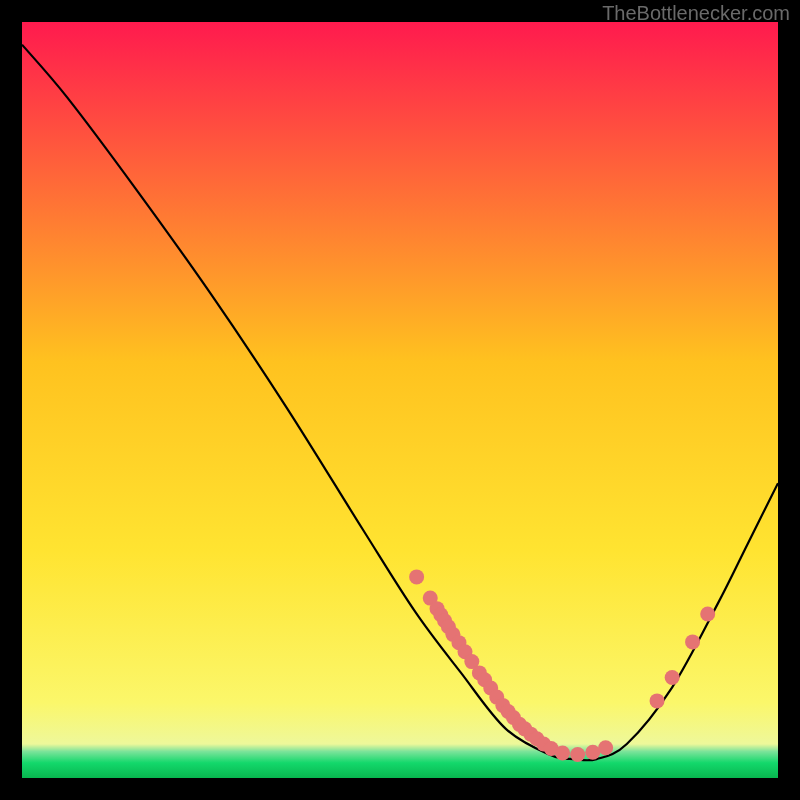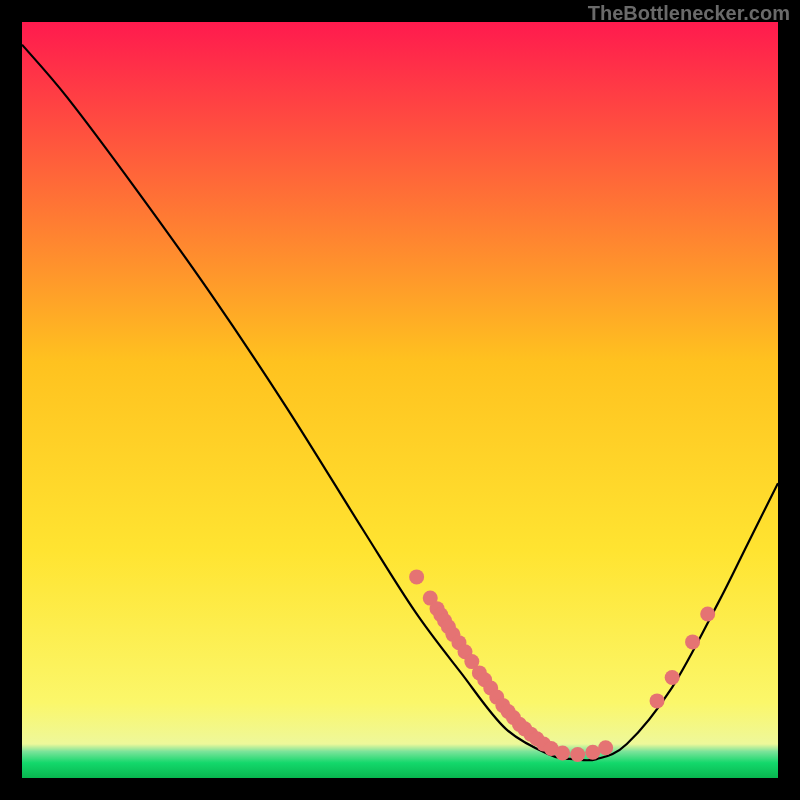--- a/index.html
+++ b/index.html
@@ -14,21 +14,21 @@
     position: relative;
     width: 800px;
     height: 800px;
   }
   .watermark {
     position: absolute;
     top: 2px;
     right: 10px;
     font-family: Arial, Helvetica, sans-serif;
     font-size: 20px;
-    font-weight: bold;
+    font-weight: normal;
     color: #6a6a6a;
     z-index: 10;
   }
   .plot-area {
     position: absolute;
     left: 22px;
     top: 22px;
     width: 756px;
     height: 756px;
   }

